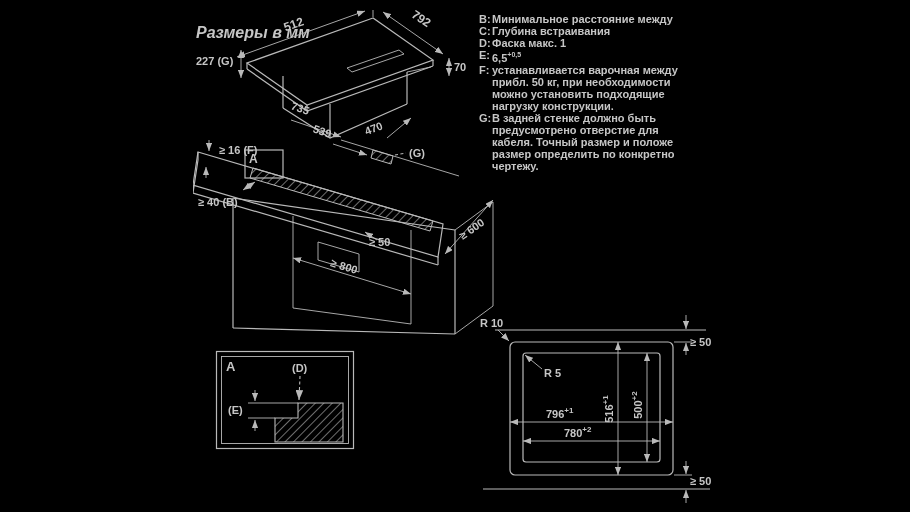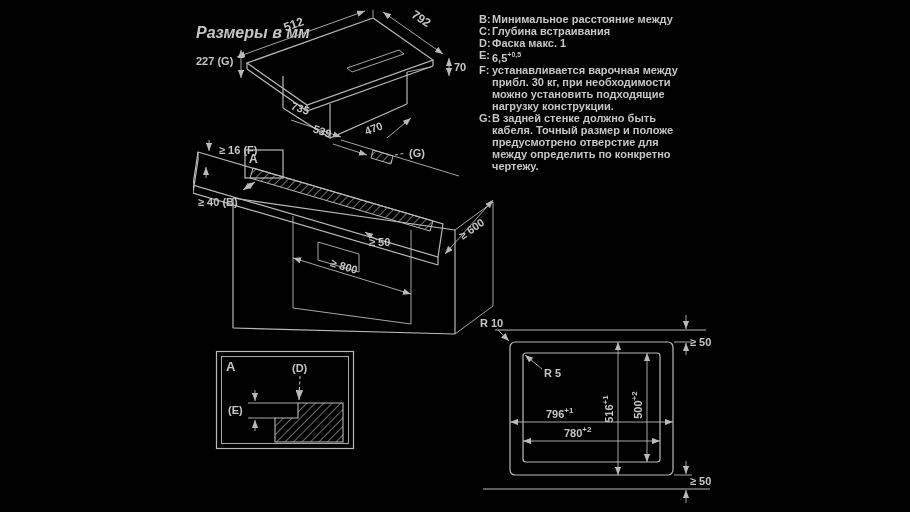--- a/index.html
+++ b/index.html
@@ -47,32 +47,32 @@
       <div class="legend-item">
         <span class="legend-key">E:</span>
         <div class="legend-lines">
           <div class="legend-line">6,5<sup>+0,5</sup></div>
         </div>
       </div>
       <div class="legend-item">
         <span class="legend-key">F:</span>
         <div class="legend-lines">
           <div class="legend-line">устанавливается варочная между</div>
-          <div class="legend-line">прибл. 30 кг, при необходимости</div>
+          <div class="legend-line">прибл. 50 кг, при необходимости</div>
           <div class="legend-line">можно установить подходящие</div>
           <div class="legend-line">нагрузку конструкции.</div>
         </div>
       </div>
       <div class="legend-item">
         <span class="legend-key">G:</span>
         <div class="legend-lines">
           <div class="legend-line">В задней стенке должно быть</div>
+          <div class="legend-line">предусмотрено отверстие для</div>
           <div class="legend-line">кабеля. Точный размер и положе</div>
-          <div class="legend-line">предусмотрено отверстие для</div>
-          <div class="legend-line">между определить по конкретно</div>
+          <div class="legend-line">размер определить по конкретно</div>
           <div class="legend-line">чертежу.</div>
         </div>
       </div>
     </div>
 
   <svg style="left:195px;top:8px;" width="300" height="152" viewBox="0 0 300 152">
     <defs>
       <marker id="ai" orient="auto-start-reverse" markerWidth="9" markerHeight="7" refX="9" refY="3.5">
         <path d="M0,0 L9,3.5 L0,7 Z" fill="#b9b9b9"></path>
       </marker>

